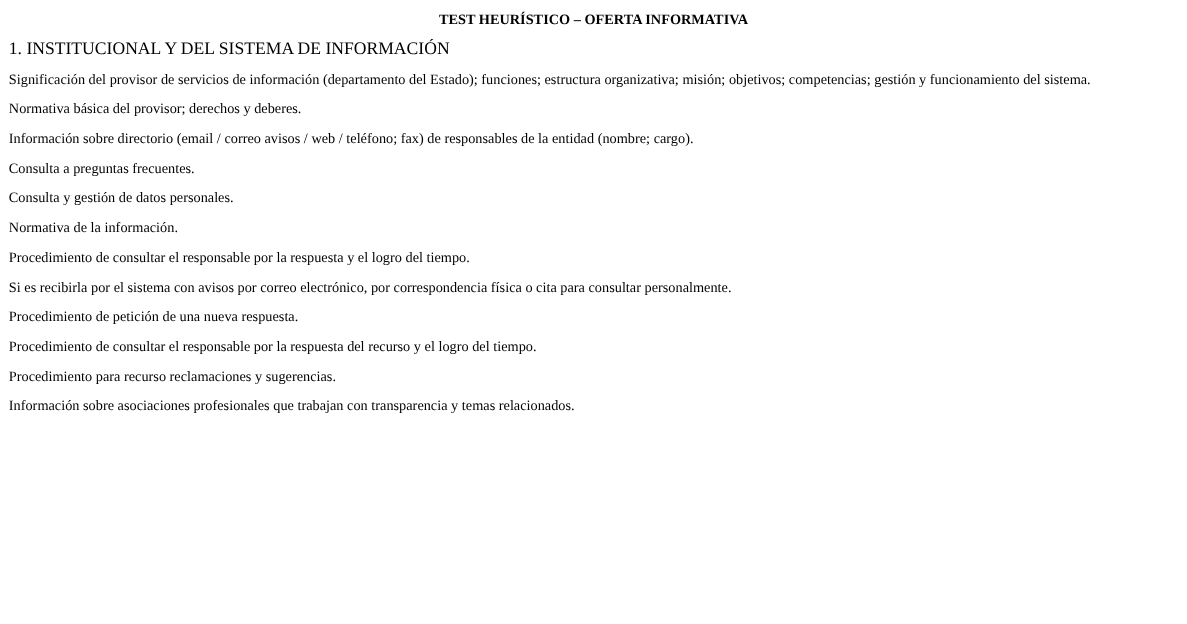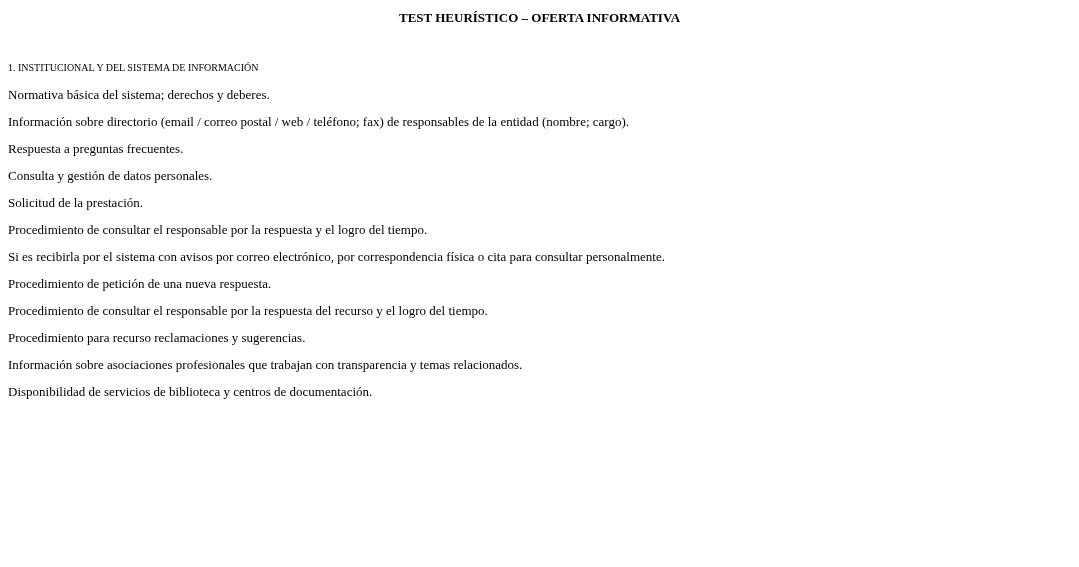--- a/index.html
+++ b/index.html
@@ -37,37 +37,36 @@
       left: 8px;
       right: 0;
     }
     .line {
       height: 27px;
       line-height: 18px;
       white-space: nowrap;
       font-size: 13px;
     }
     .line.section {
-      font-size: 10px;
-      margin-top: 23px;
+      font-size: 16px;
     }
   </style>
 </head>
 <body>
 
 <div class="page">
   <div class="title">TEST HEURÍSTICO – OFERTA INFORMATIVA</div>
   <div class="lines">
     <div class="line section">1. INSTITUCIONAL Y DEL SISTEMA DE INFORMACIÓN</div>
-    <div class="line">Normativa básica del sistema; derechos y deberes.</div>
-    <div class="line">Información sobre directorio (email / correo postal / web / teléfono; fax) de responsables de la entidad (nombre; cargo).</div>
-    <div class="line">Respuesta a preguntas frecuentes.</div>
+    <div class="line">Significación del provisor de servicios de información (departamento del Estado); funciones; estructura organizativa; misión; objetivos; competencias; gestión y funcionamiento del sistema.</div>
+    <div class="line">Normativa básica del provisor; derechos y deberes.</div>
+    <div class="line">Información sobre directorio (email / correo avisos / web / teléfono; fax) de responsables de la entidad (nombre; cargo).</div>
+    <div class="line">Consulta a preguntas frecuentes.</div>
     <div class="line">Consulta y gestión de datos personales.</div>
-    <div class="line">Solicitud de la prestación.</div>
+    <div class="line">Normativa de la información.</div>
     <div class="line">Procedimiento de consultar el responsable por la respuesta y el logro del tiempo.</div>
     <div class="line">Si es recibirla por el sistema con avisos por correo electrónico, por correspondencia física o cita para consultar personalmente.</div>
     <div class="line">Procedimiento de petición de una nueva respuesta.</div>
     <div class="line">Procedimiento de consultar el responsable por la respuesta del recurso y el logro del tiempo.</div>
     <div class="line">Procedimiento para recurso reclamaciones y sugerencias.</div>
     <div class="line">Información sobre asociaciones profesionales que trabajan con transparencia y temas relacionados.</div>
-    <div class="line">Disponibilidad de servicios de biblioteca y centros de documentación.</div>
   </div>
 </div>
 
 </body></html>

